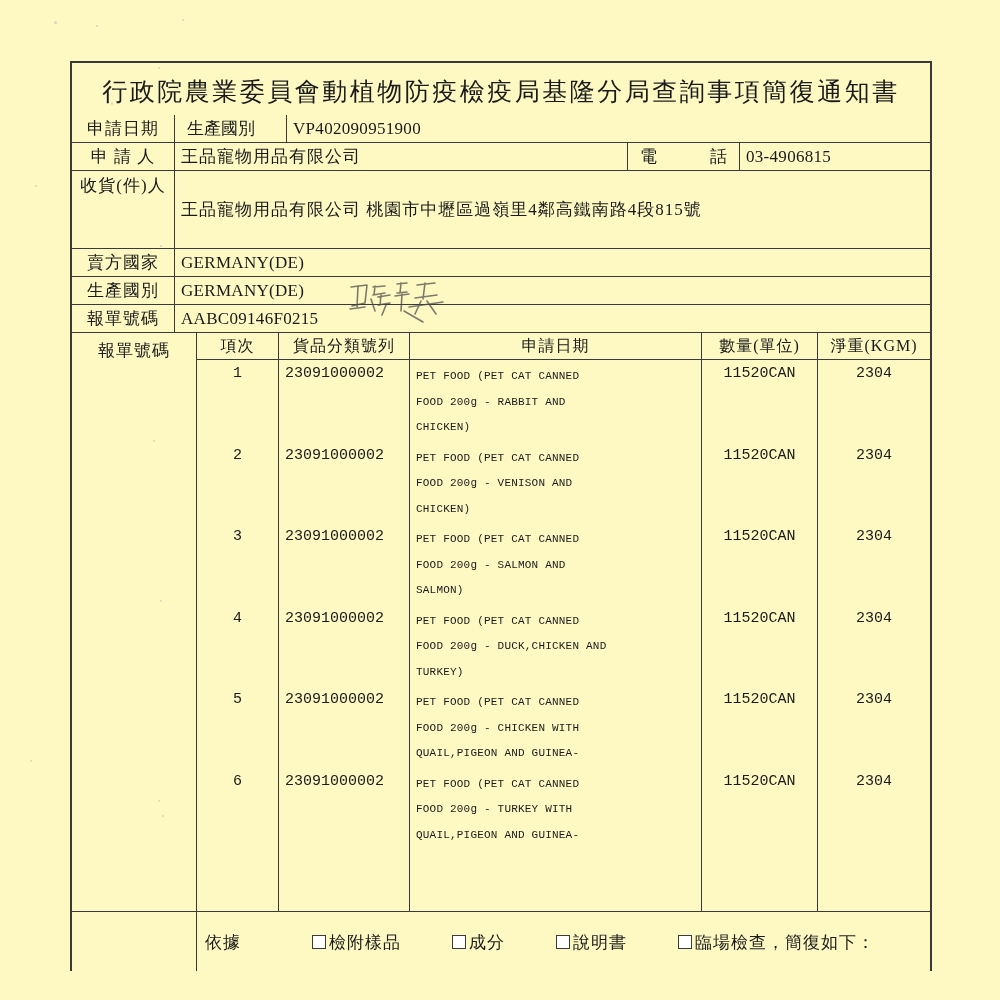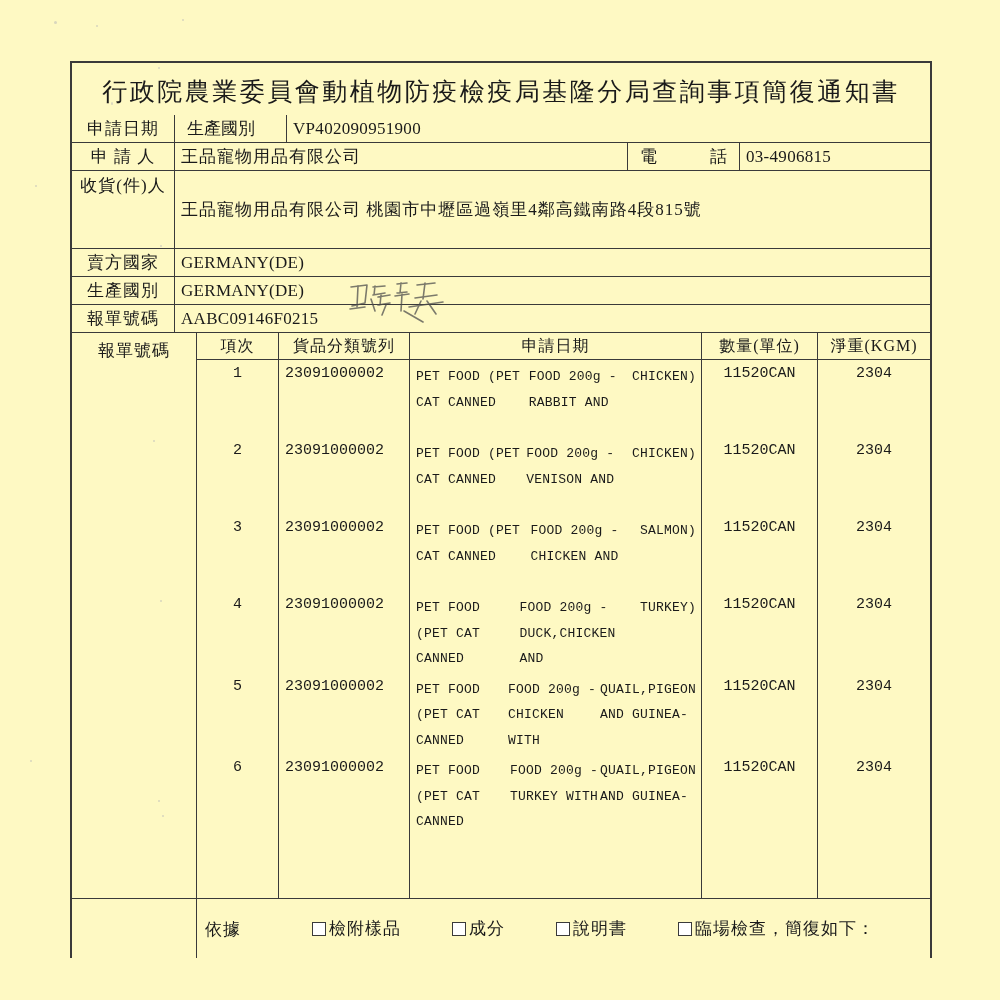--- a/index.html
+++ b/index.html
@@ -162,24 +162,24 @@
   .c-code  { width: 131px; justify-content: center; }
   .c-name  { flex: 1; }
   .c-qty   { width: 116px; justify-content: center; }
   .c-net   { width: 112px; justify-content: center; }
 
   #goods-head .gc { align-items: center; letter-spacing: 1px; font-size: 16px; }
 
   .gbody-row { min-height: 77px; }
   .gbody-row .gc { align-items: flex-start; padding-top: 4px; }
   .gbody-row .c-name {
-    flex-direction: row;
+    flex-direction: column;
     align-items: flex-start;
     font-family: "Liberation Mono", "DejaVu Sans Mono", monospace;
-    font-size: 13px;
+    font-size: 11px;
     line-height: 25.5px;
     letter-spacing: .2px;
     padding-left: 6px;
   }
   .gbody-row .c-seq,
   .gbody-row .c-code,
   .gbody-row .c-qty,
   .gbody-row .c-net {
     font-family: "Liberation Mono", "DejaVu Sans Mono", monospace;
     font-size: 15px;
@@ -339,21 +339,21 @@
                 <span>CHICKEN)</span>
               </div>
               <div class="gc c-qty b">11520CAN</div>
               <div class="gc c-net">2304</div>
             </div>
             <div class="grow gbody-row">
               <div class="gc c-seq b">3</div>
               <div class="gc c-code b">23091000002</div>
               <div class="gc c-name b">
                 <span>PET FOOD (PET CAT CANNED</span>
-                <span>FOOD 200g - CHICKEN AND</span>
+                <span>FOOD 200g - SALMON AND</span>
                 <span>SALMON)</span>
               </div>
               <div class="gc c-qty b">11520CAN</div>
               <div class="gc c-net">2304</div>
             </div>
             <div class="grow gbody-row">
               <div class="gc c-seq b">4</div>
               <div class="gc c-code b">23091000002</div>
               <div class="gc c-name b">
                 <span>PET FOOD (PET CAT CANNED</span>

